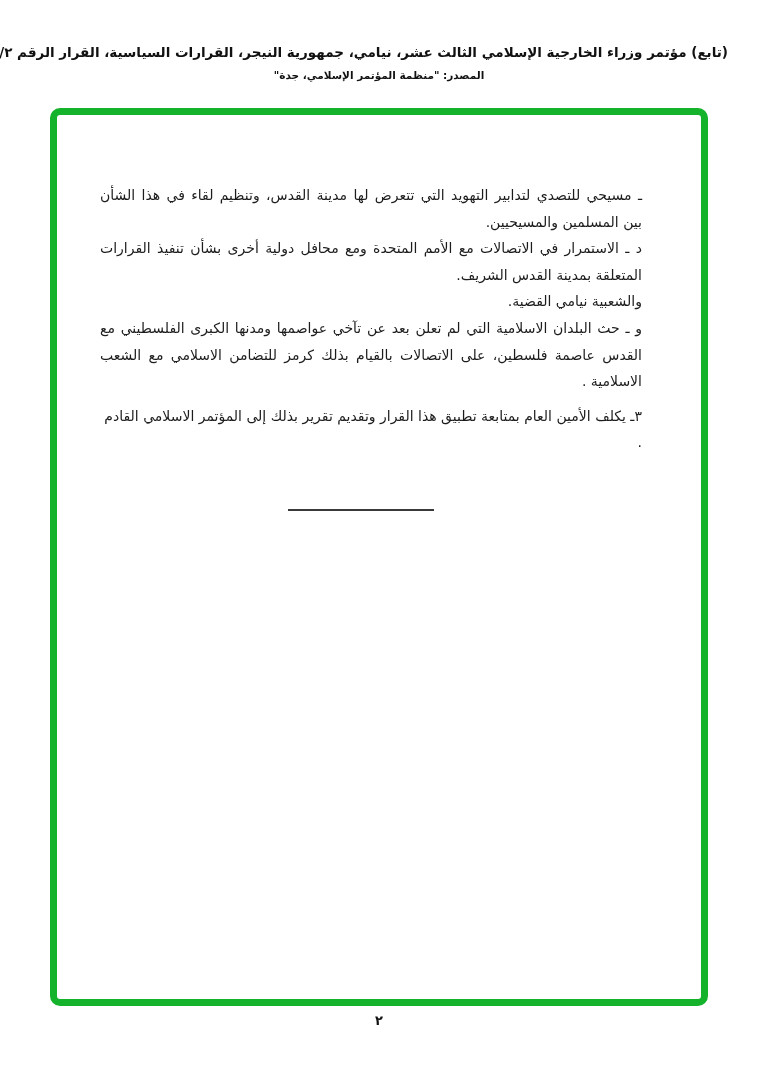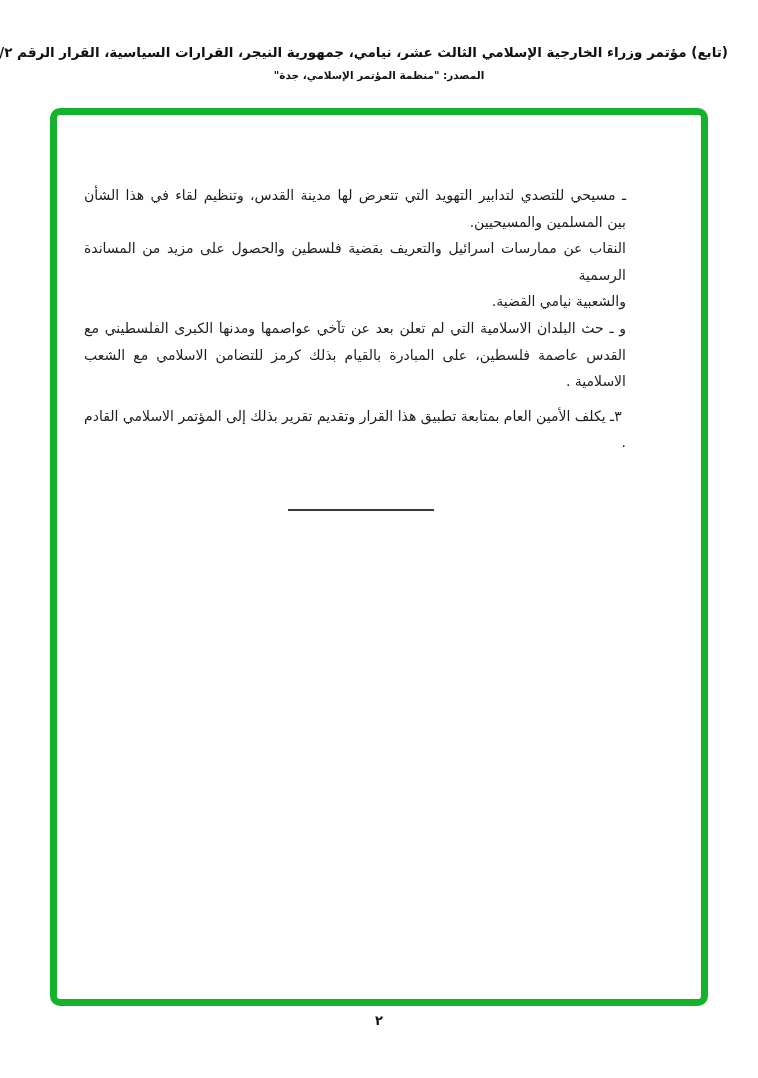--- a/index.html
+++ b/index.html
@@ -50,36 +50,36 @@
     box-sizing: border-box;
     border: 7px solid #15b22b;
     border-radius: 10px;
     background: transparent;
   }
 
   
   .body-text {
     position: absolute;
     top: 182px;
-    left: 84px;
+    left: 100px;
     width: 542px;
     direction: rtl;
     font-size: 14px;
     line-height: 26.6px;
     color: #1c1c1c;
   }
   .paragraph { margin: 0; }
   .paragraph.numbered { margin-top: 8px; }
   .line {
     text-align: justify;
     text-align-last: justify;
     white-space: normal;
   }
   .line.last {
-    text-align: left;
+    text-align: right;
     text-align-last: right;
   }
 
   
   .divider {
     position: absolute;
     left: 288px;
     top: 509px;
     width: 146px;
     height: 0;
@@ -109,28 +109,29 @@
   </div>
 
   <div class="green-frame" style="border-color: rgb(21, 178, 43);"></div>
 
   <div class="body-text">
       <div class="paragraph">
         <div class="line">ـ مسيحي للتصدي لتدابير التهويد التي تتعرض لها مدينة القدس، وتنظيم لقاء في هذا الشأن</div>
         <div class="line last">بين المسلمين والمسيحيين.</div>
       </div>
       <div class="paragraph">
+        <div class="line">د ـ الاستمرار في الاتصالات مع الأمم المتحدة ومع محافل دولية أخرى بشأن تنفيذ القرارات</div>
+        <div class="line last">المتعلقة بمدينة القدس الشريف.</div>
       </div>
       <div class="paragraph">
-        <div class="line">النقاب عن ممارسات اسرائيل والتعريف بقضية فلسطين والحصول على مزيد من المساندة الرسمية</div>
         <div class="line last">والشعبية نيامي القضية.</div>
       </div>
       <div class="paragraph">
         <div class="line">و ـ حث البلدان الاسلامية التي لم تعلن بعد عن تآخي عواصمها ومدنها الكبرى الفلسطيني مع</div>
-        <div class="line">القدس عاصمة فلسطين، على المبادرة بالقيام بذلك كرمز للتضامن الاسلامي مع الشعب</div>
+        <div class="line">القدس عاصمة فلسطين، على الاتصالات بالقيام بذلك كرمز للتضامن الاسلامي مع الشعب</div>
         <div class="line last">الاسلامية .</div>
       </div>
       <div class="paragraph numbered">
         <div class="line last">٣ـ  يكلف الأمين العام بمتابعة تطبيق هذا القرار وتقديم تقرير بذلك إلى المؤتمر الاسلامي القادم .</div>
       </div>
     </div>
 
   <div class="divider"></div>
 
   <div class="page-number">٢</div>

